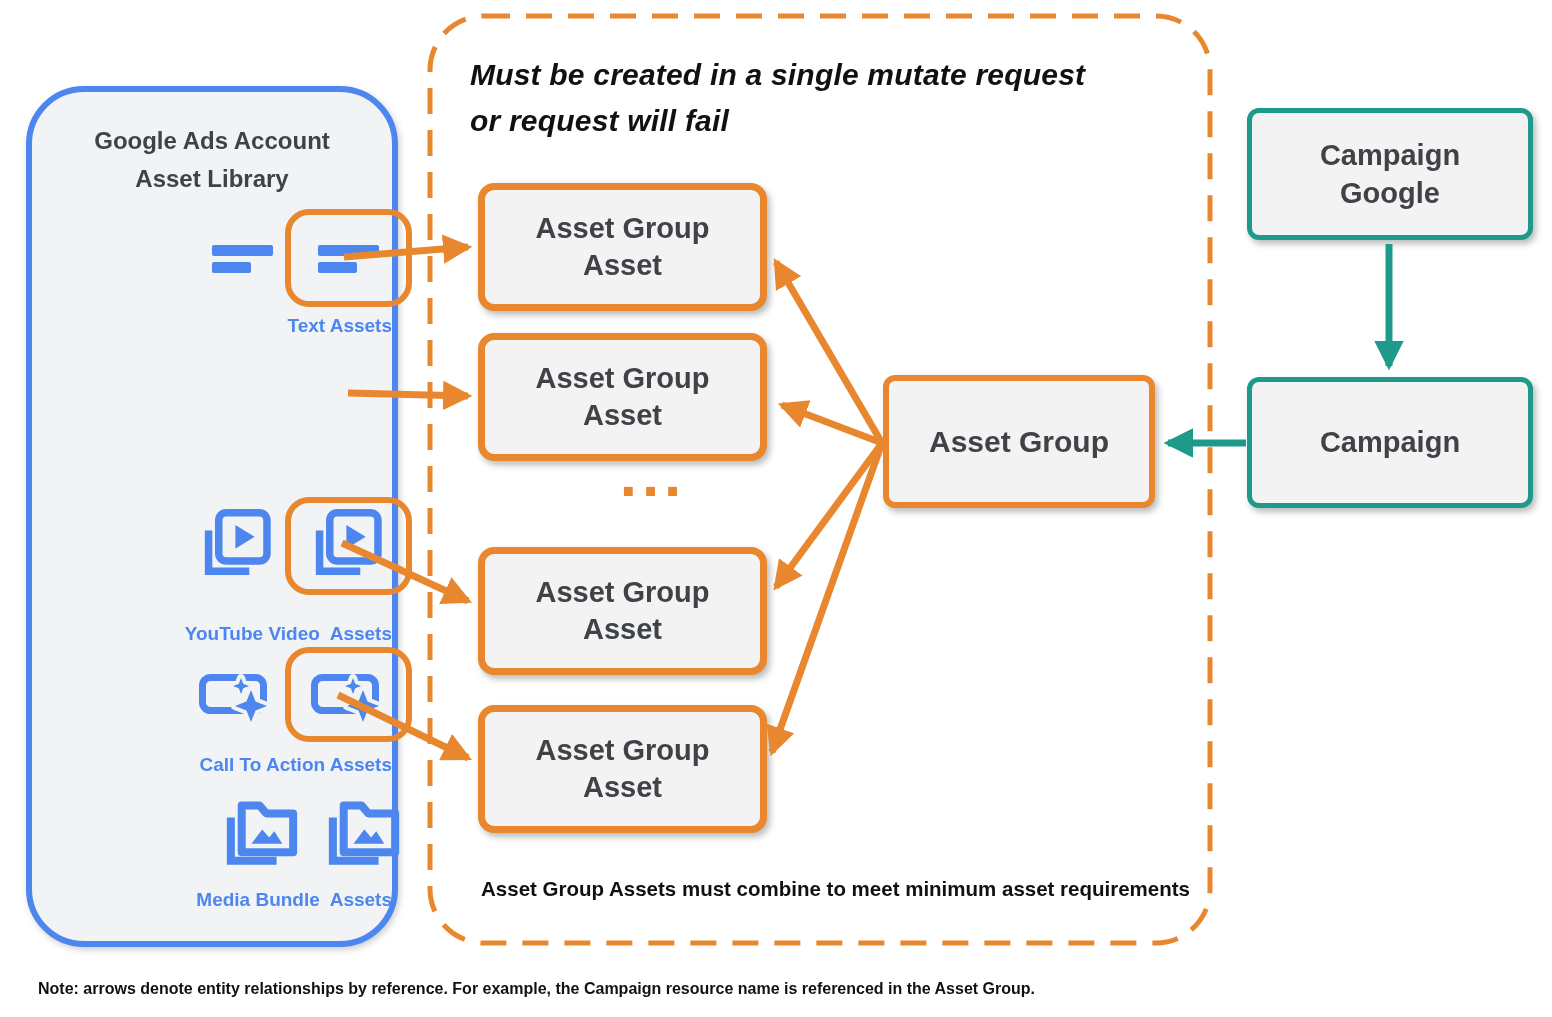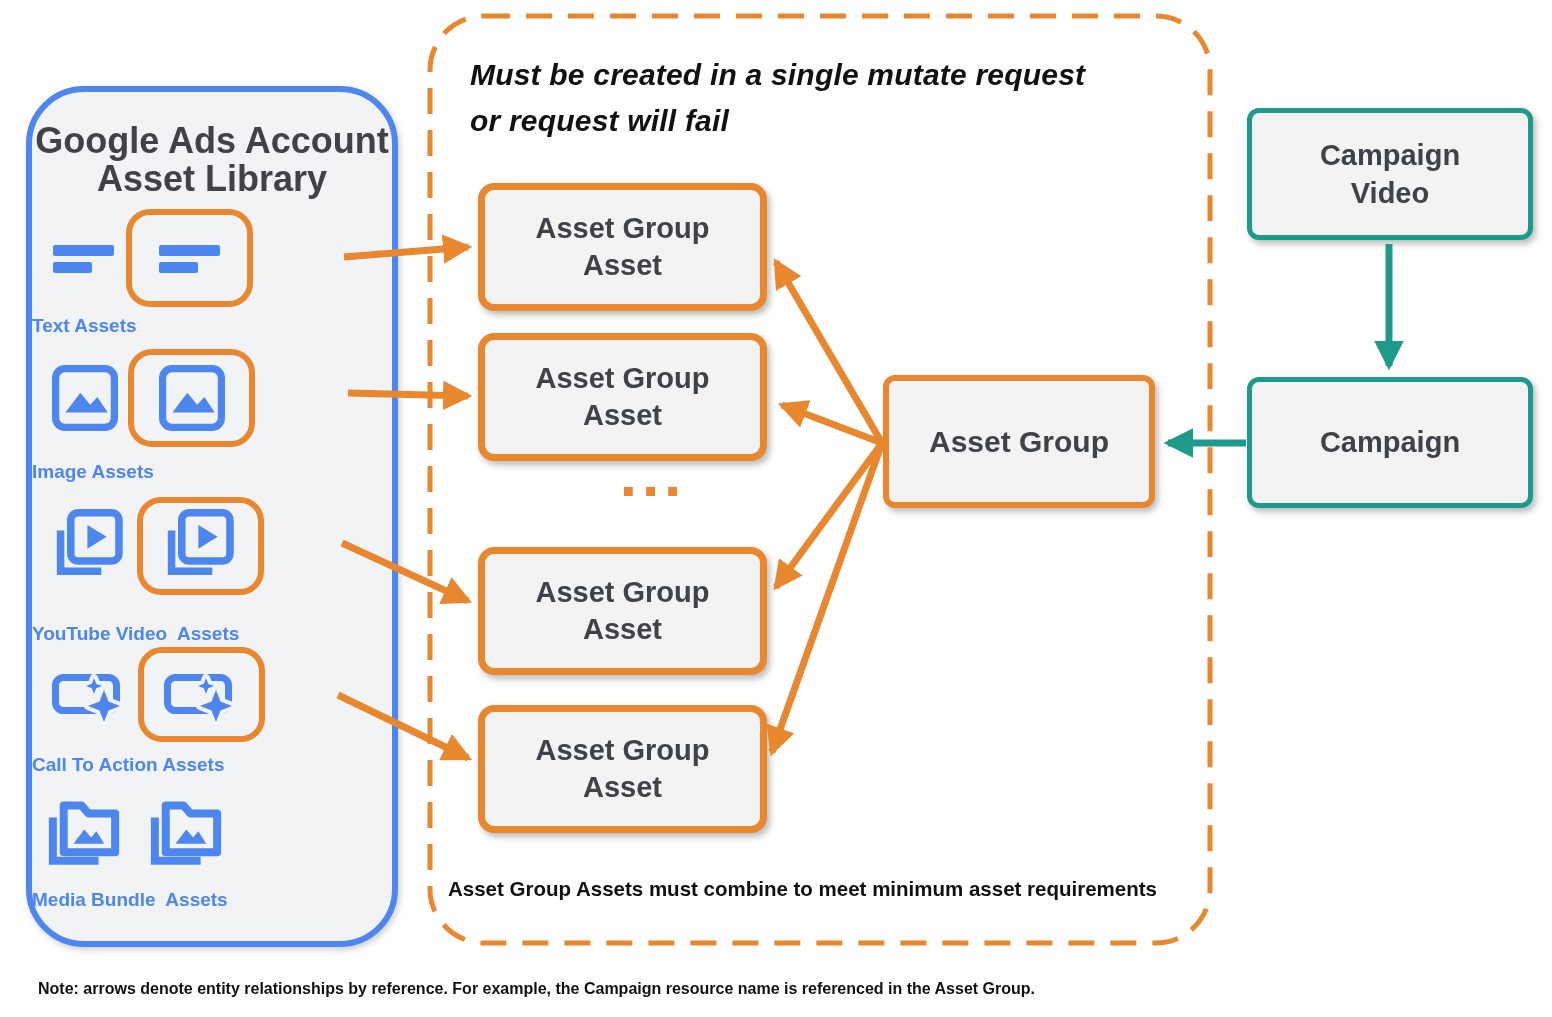--- a/index.html
+++ b/index.html
@@ -25,24 +25,24 @@
   .panel{
     position:absolute;left:26px;top:86px;width:372px;height:861px;
     background:var(--panel_fill);
     border:6px solid var(--blue);
     border-radius:58px;
     box-shadow:2px 3px 6px rgba(60,64,67,.25);
   }
   .panel-title{
     position:absolute;top:30px;left:0;right:0;
     text-align:center;
-    font-size:36px;font-weight:bold;color:var(--dark);
+    font-size:24px;font-weight:bold;color:var(--dark);
     line-height:38px;
   }
-  .asset-row{position:absolute;left:0;right:0;display:flex;flex-direction:column;align-items:flex-start;}
+  .asset-row{position:absolute;left:0;right:0;display:flex;flex-direction:column;align-items:flex-end;}
   .row-text{top:117px;}
   .row-image{top:257px;}
   .row-youtube{top:405px;}
   .row-cta{top:555px;}
   .row-media{top:700px;}
   .pair{display:flex;align-items:center;gap:10px;transform:translateX(20px);}
   .row-media .pair{gap:22px;transform:translateX(14px);}
   .hl{
     width:127px;height:98px;
     border:6px solid var(--orange);
@@ -87,21 +87,21 @@
   .aga-3{top:547px;}
   .aga-4{top:705px;}
   .ellipsis{
     position:absolute;left:598px;top:444px;width:110px;
     text-align:center;
     font-size:62px;font-weight:bold;color:var(--orange);
     letter-spacing:5px;line-height:62px;
   }
   .caption{
     position:absolute;left:448px;top:877px;width:742px;
-    text-align:left;
+    text-align:right;
     font-size:20.5px;font-weight:bold;color:var(--black);
   }
 
   
   .node{
     position:absolute;
     background:var(--box_fill);
     display:flex;flex-direction:column;align-items:center;justify-content:center;
     font-weight:bold;color:var(--dark);text-align:center;
     box-shadow:3px 4px 6px rgba(60,64,67,.35);
@@ -162,39 +162,20 @@
             <svg width="64" height="46" viewBox="0 0 64 46">
               <rect class="fill" x="1" y="10" width="61" height="11" rx="2"></rect>
               <rect class="fill" x="1" y="27" width="39" height="11" rx="2"></rect>
             </svg>
           </span>
         </span>
       </div>
       <div class="asset-label">Text Assets</div>
     </div>
 
-    <div class="asset-row row-image">
-      <div class="pair">
-        <span class="icon">
-          <svg width="66" height="66" viewBox="0 0 64 64">
-            <rect class="stroke" x="3.5" y="3.5" width="57" height="57" rx="9"></rect>
-            <path class="fill" d="M13 46 L27.5 27 L37 38.5 L44 31 L54 46 Z"></path>
-          </svg>
-        </span>
-        <span class="hl">
-          <span class="icon">
-            <svg width="66" height="66" viewBox="0 0 64 64">
-              <rect class="stroke" x="3.5" y="3.5" width="57" height="57" rx="9"></rect>
-              <path class="fill" d="M13 46 L27.5 27 L37 38.5 L44 31 L54 46 Z"></path>
-            </svg>
-          </span>
-        </span>
-      </div>
-      <div class="asset-label">Image Assets</div>
-    </div>
 
     <div class="asset-row row-youtube">
       <div class="pair">
         <span class="icon">
           <svg width="75" height="75" viewBox="0 0 70 70">
             <path class="stroke" d="M8 20 V58 H46"></path>
             <rect class="stroke" x="17.5" y="3.5" width="45" height="45" rx="7"></rect>
             <path class="fill" d="M33 15 L51 26 L33 37 Z"></path>
           </svg>
         </span>
@@ -282,21 +263,21 @@
   </div>
 
   <div class="caption">Asset Group Assets must combine to meet minimum asset requirements</div>
 
   <div class="node asset-group">
     <div>Asset Group</div>
   </div>
 
   <div class="node campaign-budget">
     <div>Campaign</div>
-    <div>Video</div>
+    <div>Google</div>
   </div>
 
   <div class="node campaign">
     <div>Campaign</div>
   </div>
 
   <div class="note">Note: arrows denote entity relationships by reference. For example, the Campaign resource name is referenced in the Asset Group.</div>
 
   <svg class="arrows" viewBox="0 0 1552 1017">
     <defs>

